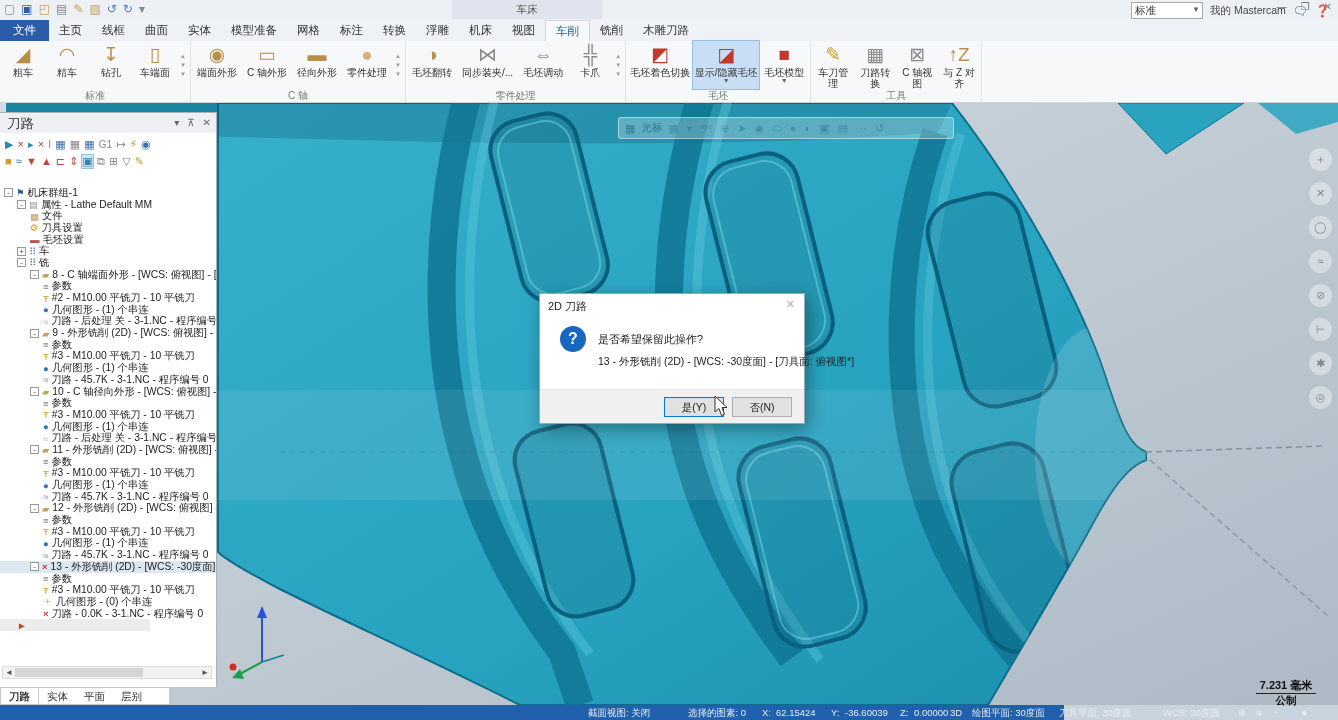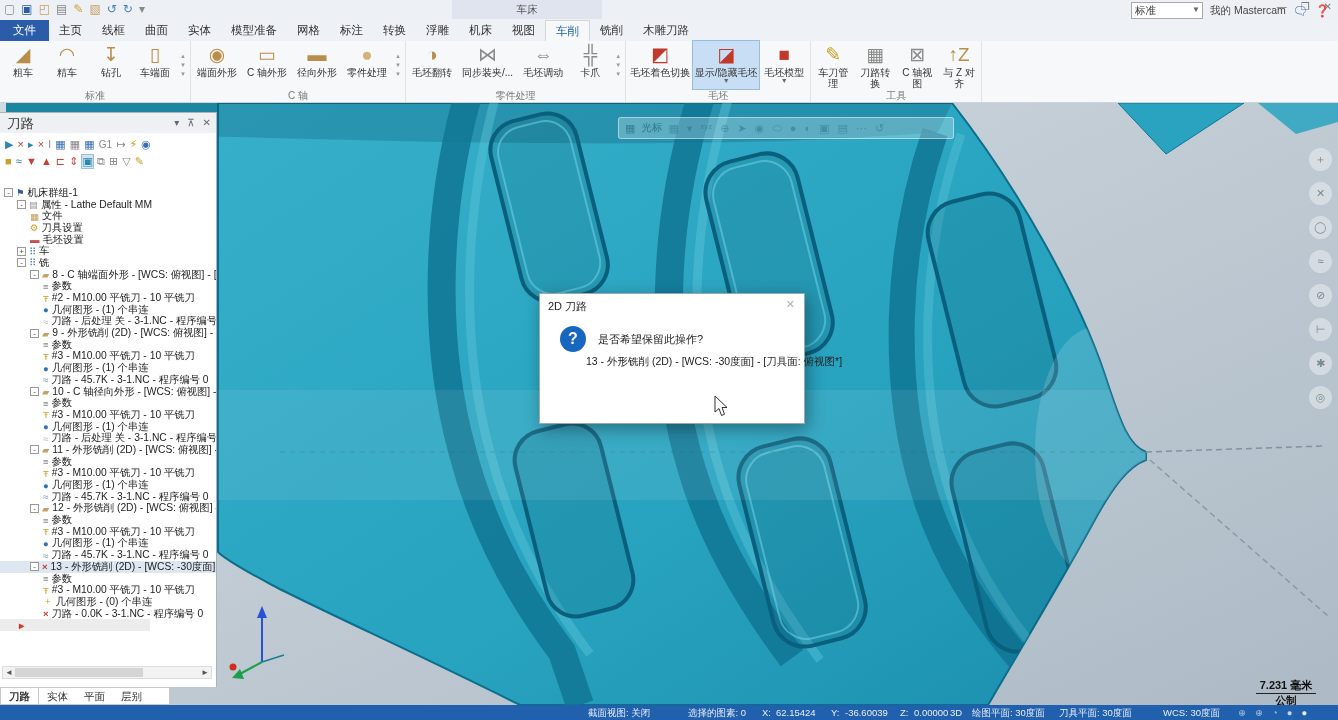--- a/index.html
+++ b/index.html
@@ -72,29 +72,29 @@
   #paneltabs { position:absolute; left:0; top:687px; width:170px; height:18px; background:#fff; border:1px solid #c9c9c9; display:flex; align-items:stretch; }
   .ptab { padding:0 8px; line-height:16px; font-size:10.5px; color:#333; }
   .ptab.active { border-right:1px solid #c9c9c9; font-weight:bold; }
 
   
   #dialog { position:absolute; left:539px; top:293px; width:266px; height:131px; background:#fff; border:1px solid #9aa7b5; box-shadow:3px 5px 16px rgba(0,0,0,0.35); }
   #dlg-title { position:absolute; left:8px; top:5px; font-size:11px; color:#222; }
   #dlg-close { position:absolute; right:9px; top:4px; color:#b0b0b0; font-size:11px; }
   #dlg-qicon { position:absolute; left:20px; top:32px; width:26px; height:26px; border-radius:50%; background:#1766c0; color:#fff; font-size:16px; font-weight:bold; text-align:center; line-height:25px; }
   #dlg-msg { position:absolute; left:58px; top:38px; font-size:11px; color:#222; }
-  #dlg-op { position:absolute; left:46px; top:61px; font-size:10.5px; color:#222; white-space:nowrap; }
+  #dlg-op { position:absolute; left:58px; top:61px; font-size:10.5px; color:#222; white-space:nowrap; }
   #dlg-footer { position:absolute; left:0; bottom:0; width:100%; height:34px; background:#f0f0f0; border-top:1px solid #e2e2e2; }
   .dlg-btn { position:absolute; top:7px; width:60px; height:20px; background:#e1e1e1; border:1px solid #adadad; font-size:10.5px; text-align:center; line-height:18px; color:#222; }
   #btn-yes { left:124px; border:1px solid #0078d7; box-shadow:inset 0 0 0 1px #cfe4f7; }
   #btn-no { left:192px; }
   #cursor { position:absolute; left:714px; top:396px; }
 
   
-  #statusbar { position:absolute; left:0; top:705px; width:1338px; height:15px; background:#2160ad; color:#e8eef8; font-size:9.5px; }
+  #statusbar { position:absolute; left:0; top:705px; width:1064px; height:15px; background:#2160ad; color:#e8eef8; font-size:9.5px; }
   #statusbar span { position:absolute; top:2px; white-space:nowrap; }
 </style>
 </head>
 <body>
 
 <svg id="viewport" viewBox="0 103 1338 602" preserveAspectRatio="none">
   <defs>
     <linearGradient id="gBg" x1="0" y1="0" x2="1" y2="1">
       <stop offset="0" stop-color="#d3dbe2"></stop>
         <stop offset="1" stop-color="#adbac5"></stop>
@@ -584,20 +584,24 @@
     <div class="ptab">平面</div>
     <div class="ptab">层别</div>
   </div>
 
 <div id="dialog">
   <div id="dlg-title">2D 刀路</div>
   <div id="dlg-close">✕</div>
   <div id="dlg-qicon">?</div>
   <div id="dlg-msg">是否希望保留此操作?</div>
   <div id="dlg-op">13 - 外形铣削 (2D) - [WCS: -30度面] - [刀具面: 俯视图*]</div>
+  <div id="dlg-footer">
+    <div class="dlg-btn" id="btn-yes">是(Y)</div>
+    <div class="dlg-btn" id="btn-no">否(N)</div>
+  </div>
 </div>
 
 <svg id="cursor" width="16" height="22" viewBox="0 0 16 22">
   <polygon points="1,0 1,16 5,12.5 7.5,19.5 10.5,18.3 8,11.5 13,11.5" fill="#fff" stroke="#333" stroke-width="1"></polygon>
 </svg>
 
 <div id="statusbar">
   <span style="left:588px">截面视图: 关闭</span>
   <span style="left:688px">选择的图素: 0</span>
   <span style="left:762px">X:</span>

